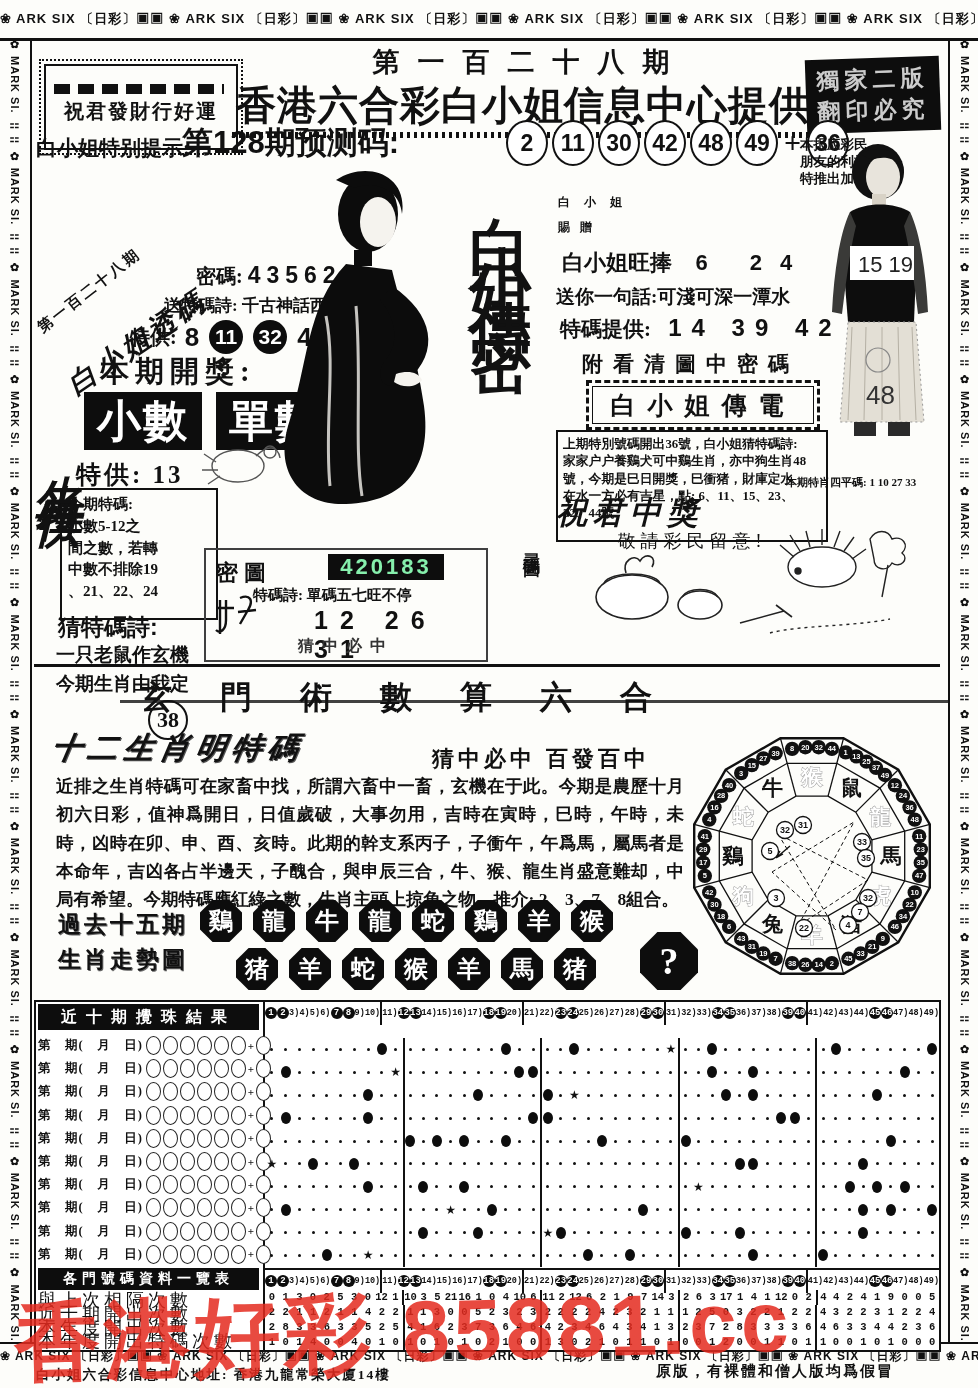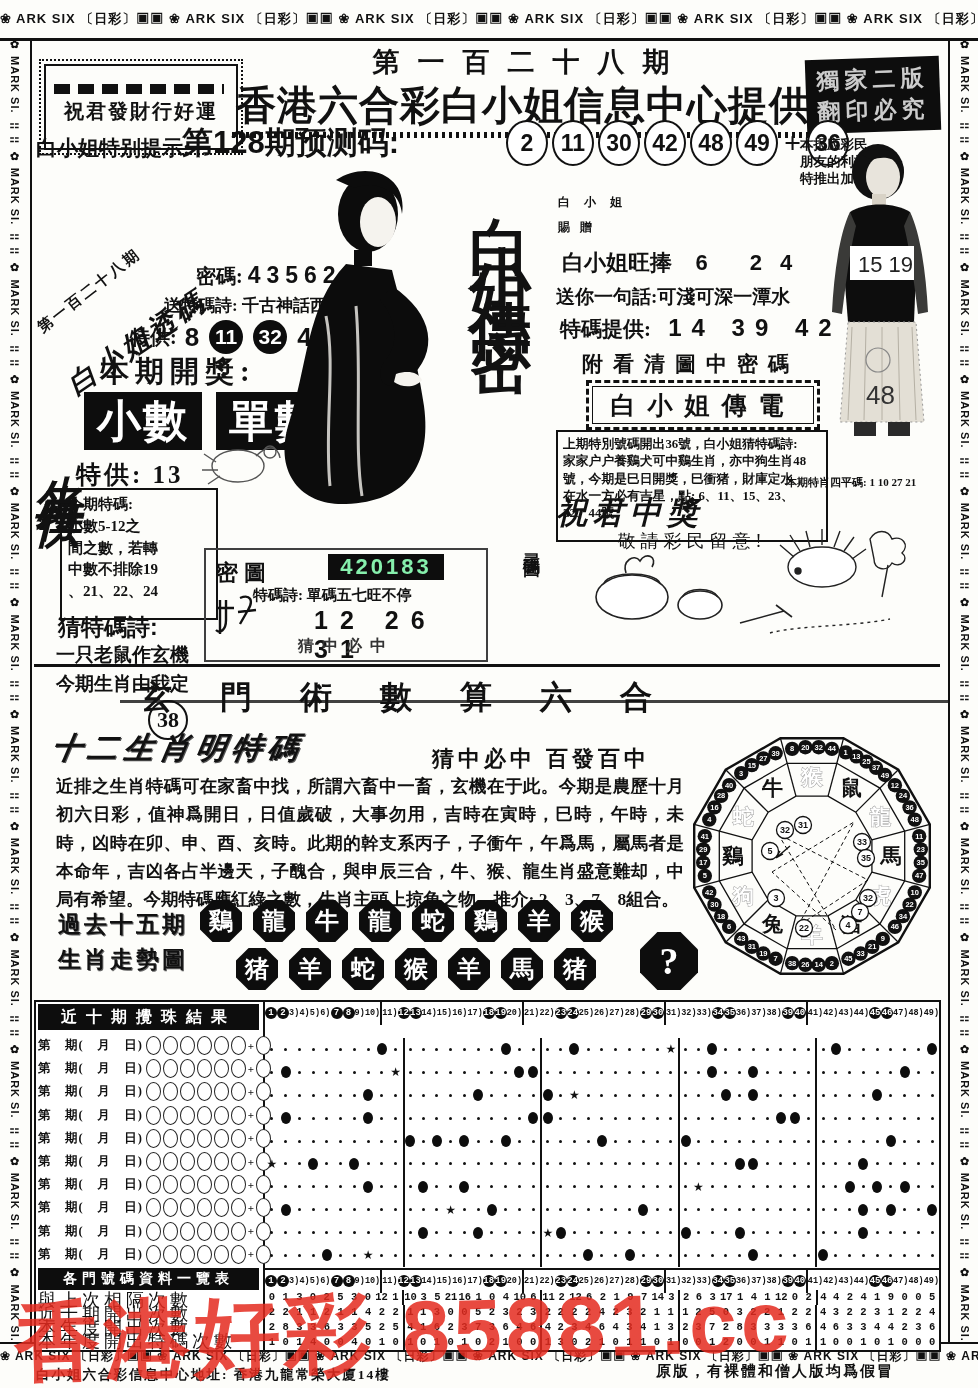--- a/index.html
+++ b/index.html
@@ -212,21 +212,21 @@
         <line x1="78" y1="185" x2="80" y2="278"></line>
       <line x1="92" y1="185" x2="96" y2="278"></line>
     </g>
     <text x="46" y="262" font-size="26" font-family="Liberation Sans,sans-serif" fill="#333">48</text>
     <circle cx="58" cy="218" r="12" fill="none" stroke="#888" stroke-width="1.2"></circle>
     <rect x="34" y="280" width="22" height="14" fill="#2a2a2a"></rect>
     <rect x="68" y="280" width="22" height="14" fill="#2a2a2a"></rect>
   </svg>
   <div class="abs" id="model-caption">
     <span>本期特肖四平碼:</span>
-    <b>1 10 27 21</b>
+    <b>1 10 27 33</b>
   </div>
 
   <div class="abs" id="diag-issue">第一百二十八期</div>
   <div class="abs" id="diag-title">白小姐透碼</div>
   <div class="abs" id="password-line">
     <span>密碼:</span>
     <b>43562</b>
   </div>
   <div class="abs" id="poem-line">
     <span>送特碼詩:</span>

